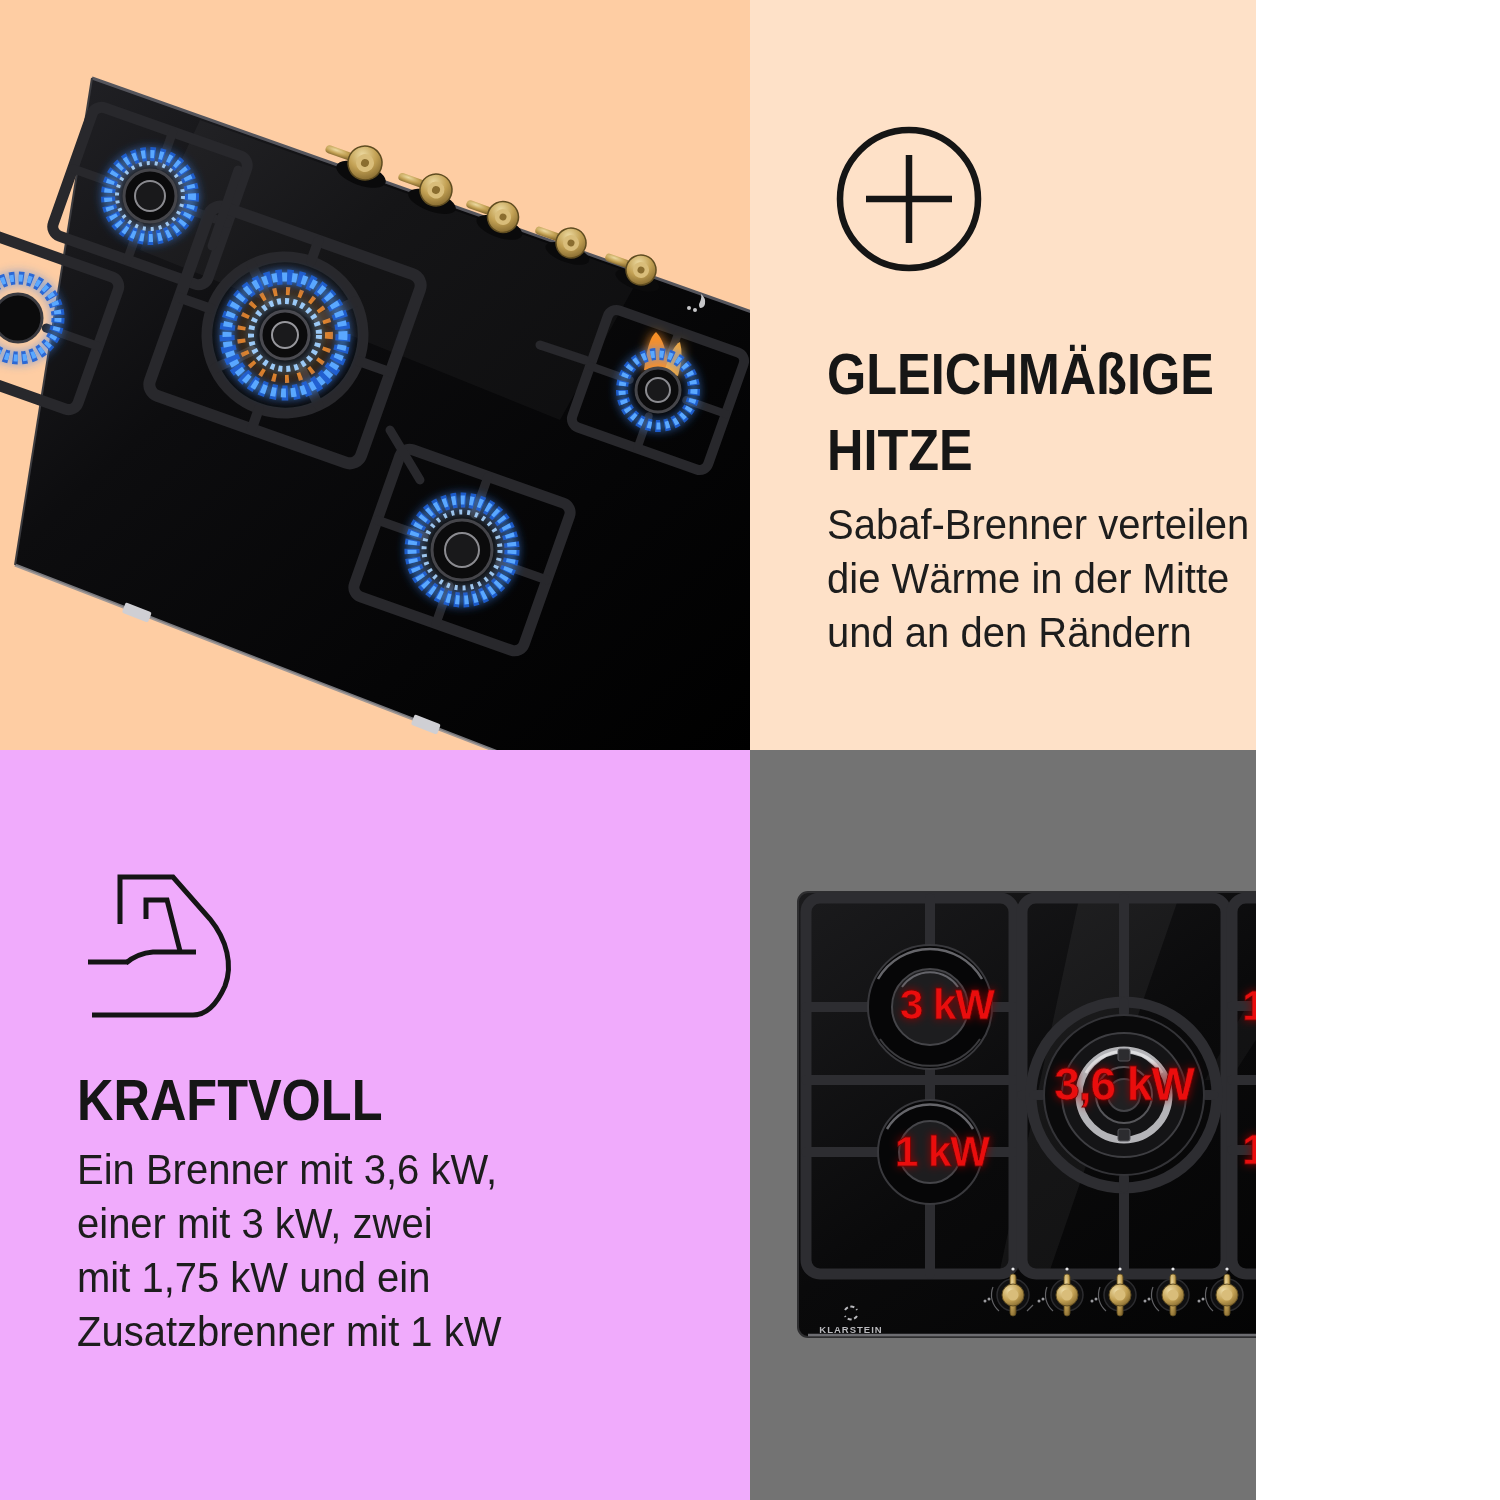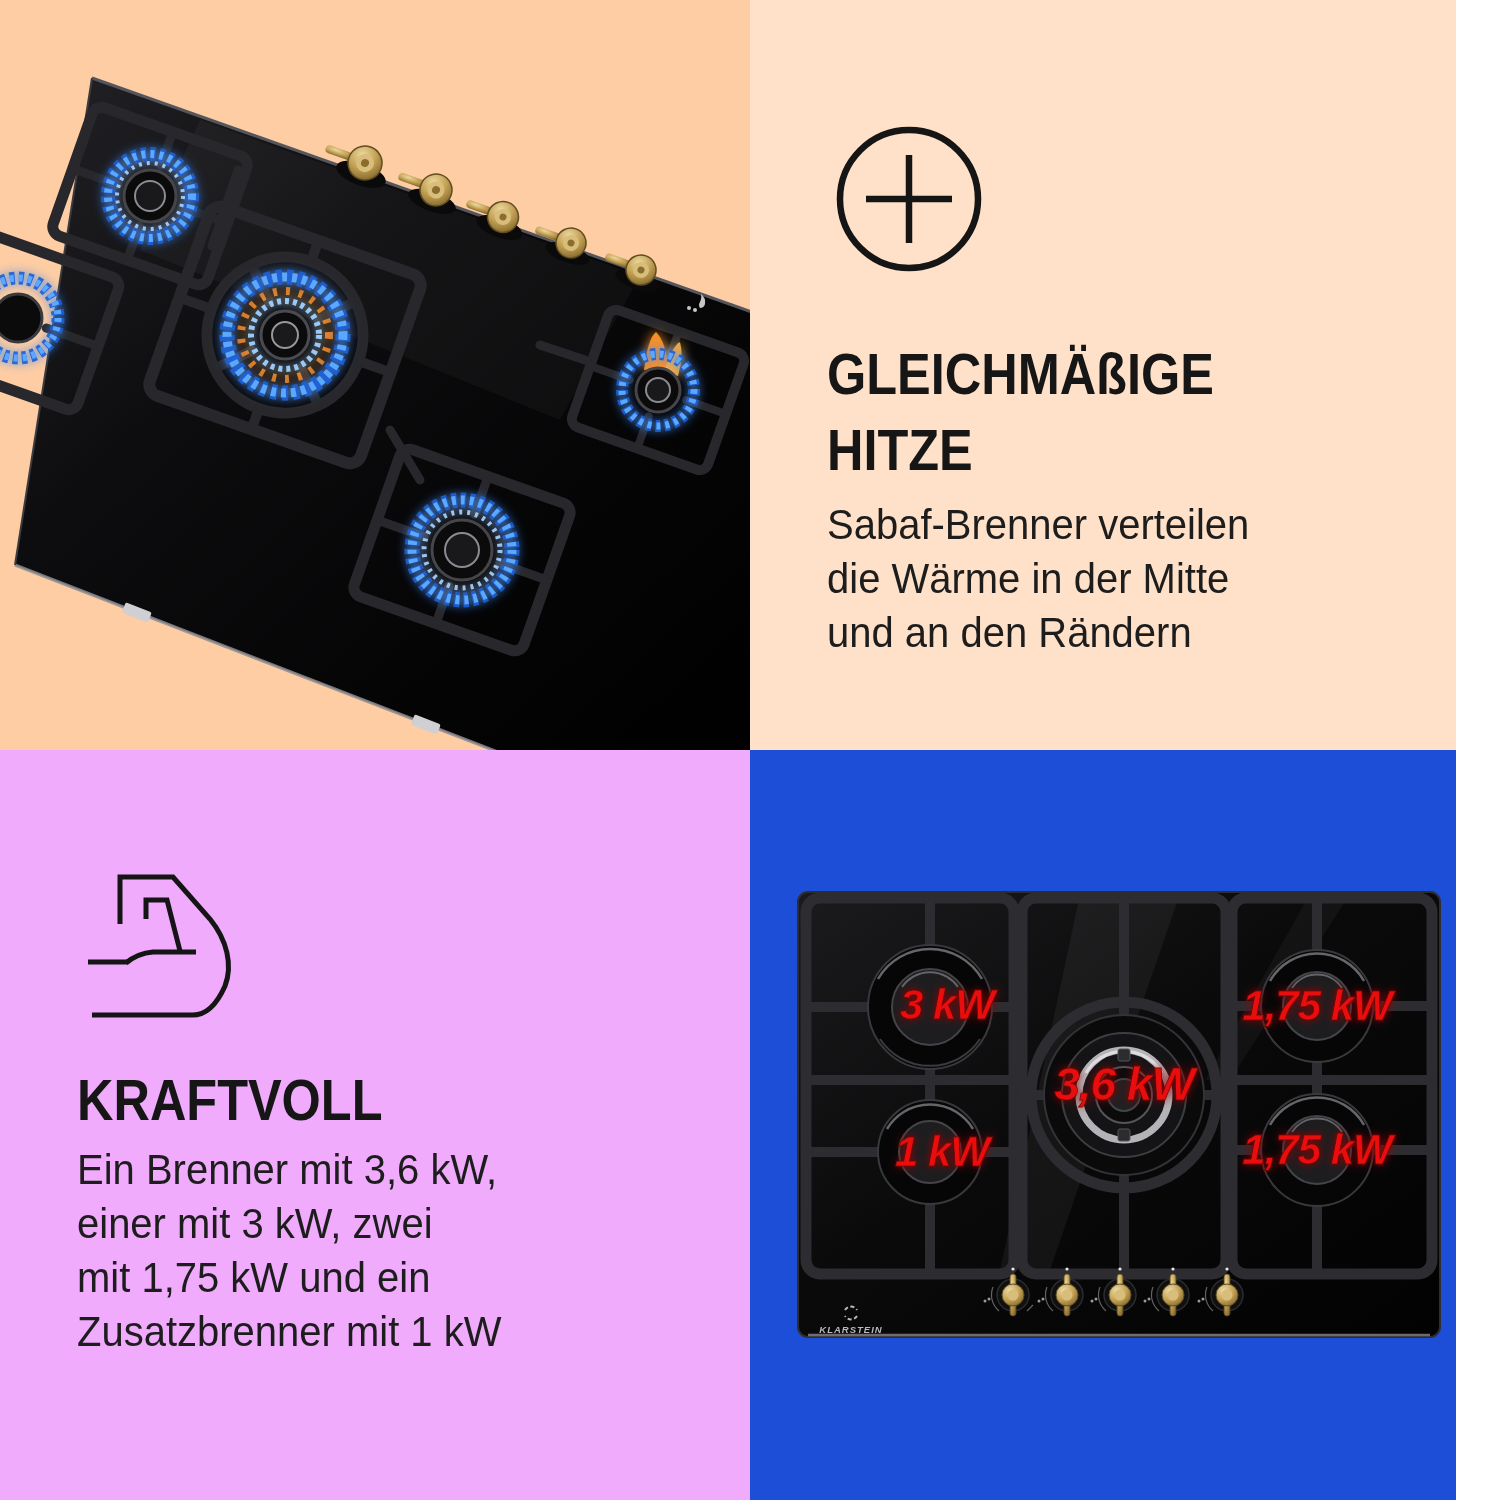--- a/index.html
+++ b/index.html
@@ -1,16 +1,16 @@
 <!DOCTYPE html>
 <html><head>
 <meta charset="utf-8">
 <style>
   html,body{margin:0;padding:0;background:#ffffff;}
-  .canvas{position:relative;width:1456px;height:1500px;overflow:hidden;
+  .canvas{position:relative;width:1256px;height:1500px;overflow:hidden;
           font-family:"Liberation Sans",sans-serif;}
   .quad{position:absolute;width:750px;height:750px;overflow:hidden;}
   #q-tl{left:0;top:0;}
   #q-tr{left:750px;top:0;}
   #q-bl{left:0;top:750px;}
   #q-br{left:750px;top:750px;}
   .icon-wrap{position:absolute;}
   .feature-title{position:absolute;margin:0;font-weight:bold;color:#161616;
                  font-size:58px;line-height:76px;letter-spacing:0px;
                  transform:scaleX(.87);transform-origin:0 0;white-space:nowrap;}
@@ -242,21 +242,21 @@
       <span style="display:block">KRAFTVOLL</span>
     </h2>
     <div class="feature-body" style="left:77px;top:392px;">
       <span style="display:block">Ein Brenner mit 3,6 kW,</span>
       <span style="display:block">einer mit 3 kW, zwei</span>
       <span style="display:block">mit 1,75 kW und ein</span>
       <span style="display:block">Zusatzbrenner mit 1 kW</span>
     </div>
   </div>
 
-  <div class="quad" id="q-br" style="background:#1d4ed8;font-style:italic;">
+  <div class="quad" id="q-br" style="background:#737373;">
     <svg width="750" height="750" viewBox="0 0 750 750">
       <defs>
         <linearGradient id="glassBR" x1="0" y1="0" x2="1" y2="1">
           <stop offset="0" stop-color="#1b1b1d"></stop>
             <stop offset="0.45" stop-color="#0a0a0b"></stop>
           <stop offset="1" stop-color="#020202"></stop>
         </linearGradient>
         <radialGradient id="brassK" cx="0.35" cy="0.3" r="0.9">
           <stop offset="0" stop-color="#eedca6"></stop>
             <stop offset="0.5" stop-color="#c3a154"></stop>

